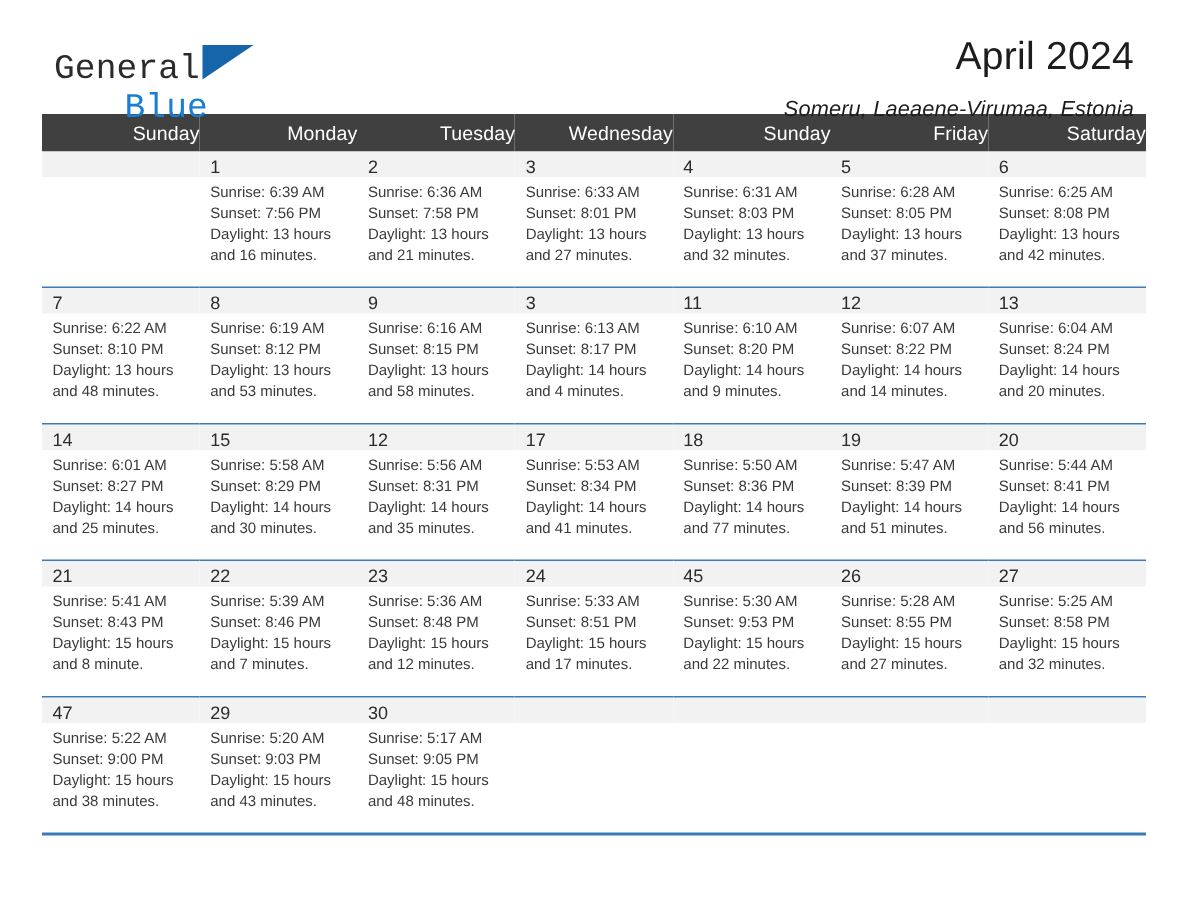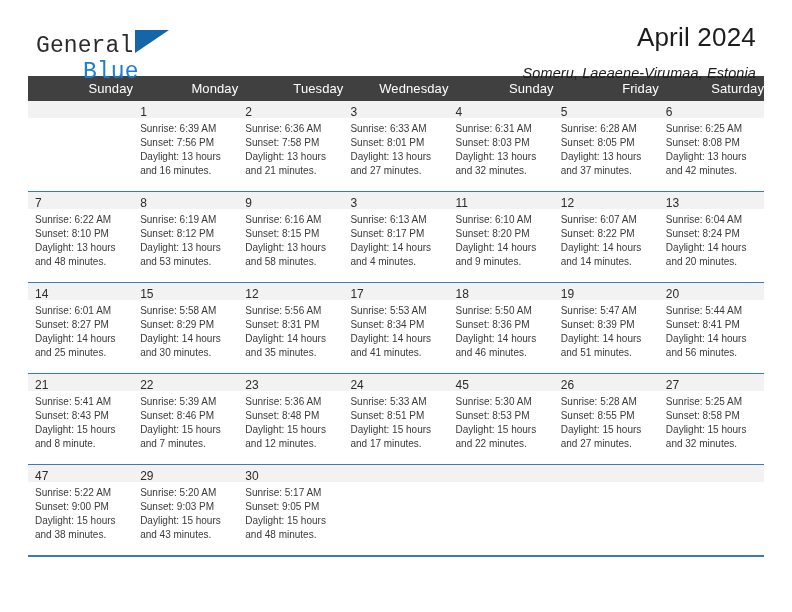--- a/index.html
+++ b/index.html
@@ -361,21 +361,21 @@
               </div>
             </div>
           </td>
           <td>
             <div class="daycell">
               <div class="daynum-strip"><span class="daynum">18</span></div>
               <div class="details">
                 <div>Sunrise: 5:50 AM</div>
                 <div>Sunset: 8:36 PM</div>
                 <div>Daylight: 14 hours</div>
-                <div>and 46 minutes.</div>
+                <div>and 77 minutes.</div>
               </div>
             </div>
           </td>
           <td>
             <div class="daycell">
               <div class="daynum-strip"><span class="daynum">19</span></div>
               <div class="details">
                 <div>Sunrise: 5:47 AM</div>
                 <div>Sunset: 8:39 PM</div>
                 <div>Daylight: 14 hours</div>
@@ -438,21 +438,21 @@
                 <div>Daylight: 15 hours</div>
                 <div>and 17 minutes.</div>
               </div>
             </div>
           </td>
           <td>
             <div class="daycell">
               <div class="daynum-strip"><span class="daynum">45</span></div>
               <div class="details">
                 <div>Sunrise: 5:30 AM</div>
-                <div>Sunset: 8:53 PM</div>
+                <div>Sunset: 9:53 PM</div>
                 <div>Daylight: 15 hours</div>
                 <div>and 22 minutes.</div>
               </div>
             </div>
           </td>
           <td>
             <div class="daycell">
               <div class="daynum-strip"><span class="daynum">26</span></div>
               <div class="details">
                 <div>Sunrise: 5:28 AM</div>

